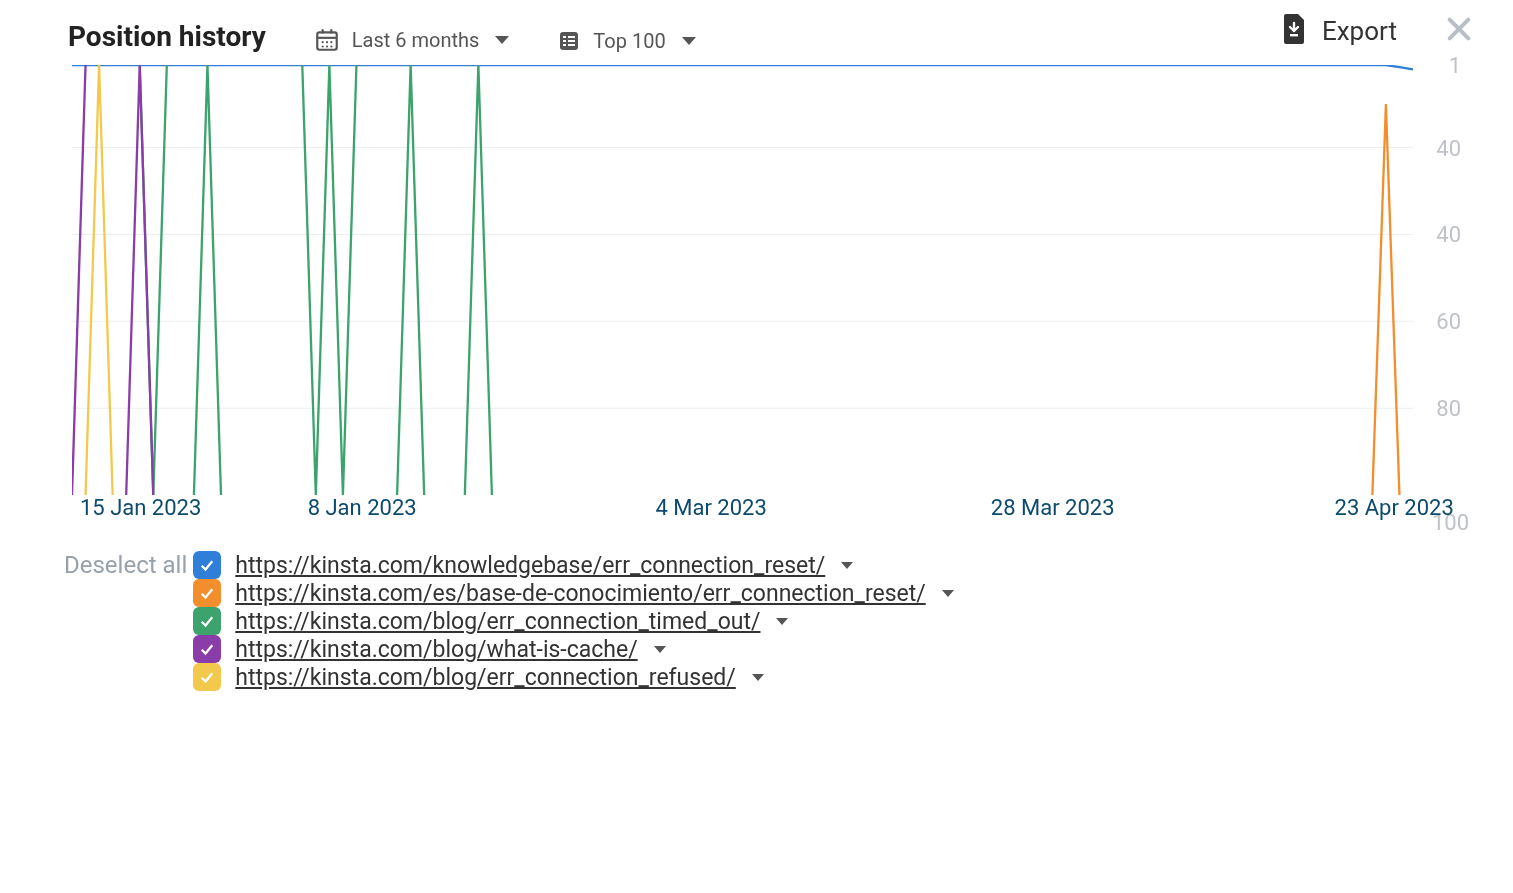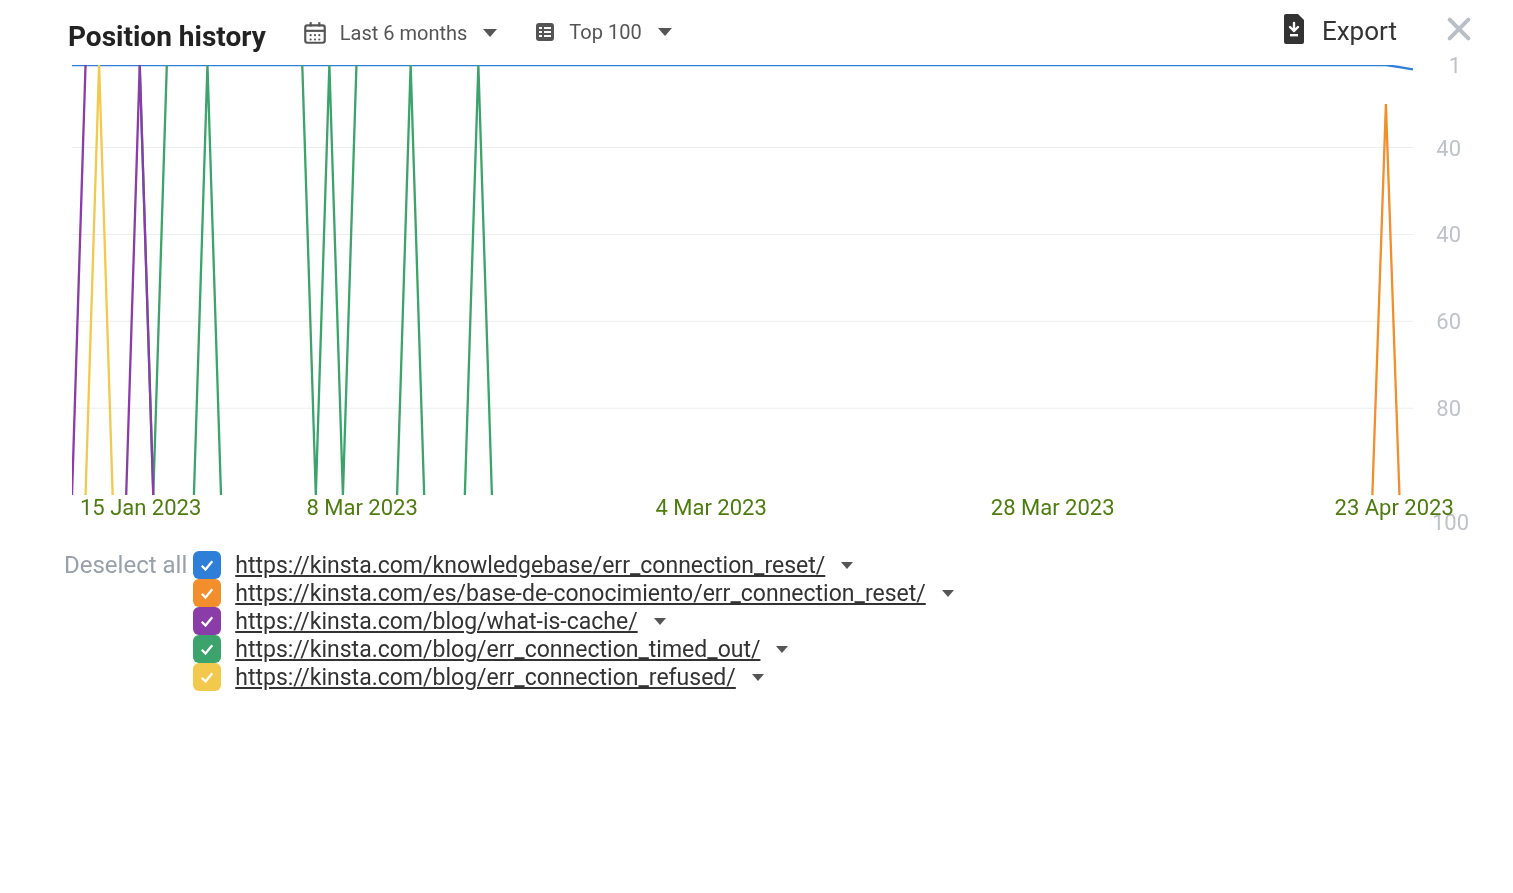--- a/index.html
+++ b/index.html
@@ -5,23 +5,23 @@
   * { box-sizing: border-box; }
   body {
     margin: 0;
     font-family: -apple-system, BlinkMacSystemFont, "Segoe UI", Roboto, Helvetica, Arial, sans-serif;
     background: #fff;
     color: #333;
     width: 1513px;
   }
   .header {
     display: flex;
-    align-items: flex-start;
+    align-items: flex-end;
     padding: 20px 68px 12px 68px;
-    gap: 36px;
+    gap: 48px;
     position: relative;
   }
   .title {
     font-size: 28px;
     font-weight: 700;
     color: #222;
   }
   .dropdown {
     display: flex;
     align-items: center;
@@ -76,21 +76,21 @@
     height: 430px;
   }
   .chart-svg { width: 100%; height: 100%; display:block; }
   .gridline { stroke: #eceef0; stroke-width: 1; }
 
   .x-ticks {
     position: relative;
     height: 34px;
     margin-left: 28px;
     margin-right: 0;
-    color: #4d7c0f;
+    color: #0c4a6e;
     font-size: 22px;
     text-decoration: underline;
   }
   .x-tick { position: absolute; transform: translateX(-50%); white-space: nowrap; }
   .x-tick.first { transform: none; }
 
   .y-ticks {
     position: absolute;
     right: -48px;
     top: 0;
@@ -240,21 +240,21 @@
       <div class="y-tick" style="top: 0%;">1</div>
       <div class="y-tick" style="top: 19.1919%;">40</div>
       <div class="y-tick" style="top: 39.3939%;">40</div>
       <div class="y-tick" style="top: 59.596%;">60</div>
       <div class="y-tick" style="top: 79.798%;">80</div>
     </div>
   <div class="y-tick-last" id="y-tick-last">100</div>
 </div>
 <div class="x-ticks" id="x-ticks">
     <div class="x-tick first" style="left: 3.5%;">15 Jan 2023</div>
-    <div class="x-tick" style="left: 22.5%;">8 Mar 2023</div>
+    <div class="x-tick" style="left: 22.5%;">8 Jan 2023</div>
     <div class="x-tick" style="left: 46%;">4 Mar 2023</div>
     <div class="x-tick" style="left: 69%;">28 Mar 2023</div>
     <div class="x-tick" style="left: 92%;">23 Apr 2023</div>
   </div>
 
 <div class="legend">
   <div class="deselect">Deselect all</div>
   <div id="legend-items">
       <div class="legend-item">
         <div class="checkbox" style="background: rgb(47, 126, 216);">
@@ -268,35 +268,35 @@
       <div class="legend-item">
         <div class="checkbox" style="background: rgb(242, 142, 43);">
           <svg width="18" height="18" viewBox="0 0 24 24">
             <polyline class="checkmark" points="5,13 10,18 19,7"></polyline>
           </svg>
         </div>
         <span class="legend-url">https://kinsta.com/es/base-de-conocimiento/err_connection_reset/</span>
         <span class="legend-caret"></span>
       </div>
       <div class="legend-item">
+        <div class="checkbox" style="background: rgb(59, 163, 107);">
+          <svg width="18" height="18" viewBox="0 0 24 24">
+            <polyline class="checkmark" points="5,13 10,18 19,7"></polyline>
+          </svg>
+        </div>
+        <span class="legend-url">https://kinsta.com/blog/err_connection_timed_out/</span>
+        <span class="legend-caret"></span>
+      </div>
+      <div class="legend-item">
         <div class="checkbox" style="background: rgb(138, 60, 168);">
           <svg width="18" height="18" viewBox="0 0 24 24">
             <polyline class="checkmark" points="5,13 10,18 19,7"></polyline>
           </svg>
         </div>
         <span class="legend-url">https://kinsta.com/blog/what-is-cache/</span>
-        <span class="legend-caret"></span>
-      </div>
-      <div class="legend-item">
-        <div class="checkbox" style="background: rgb(59, 163, 107);">
-          <svg width="18" height="18" viewBox="0 0 24 24">
-            <polyline class="checkmark" points="5,13 10,18 19,7"></polyline>
-          </svg>
-        </div>
-        <span class="legend-url">https://kinsta.com/blog/err_connection_timed_out/</span>
         <span class="legend-caret"></span>
       </div>
       <div class="legend-item">
         <div class="checkbox" style="background: rgb(242, 201, 76);">
           <svg width="18" height="18" viewBox="0 0 24 24">
             <polyline class="checkmark" points="5,13 10,18 19,7"></polyline>
           </svg>
         </div>
         <span class="legend-url">https://kinsta.com/blog/err_connection_refused/</span>
         <span class="legend-caret"></span>

